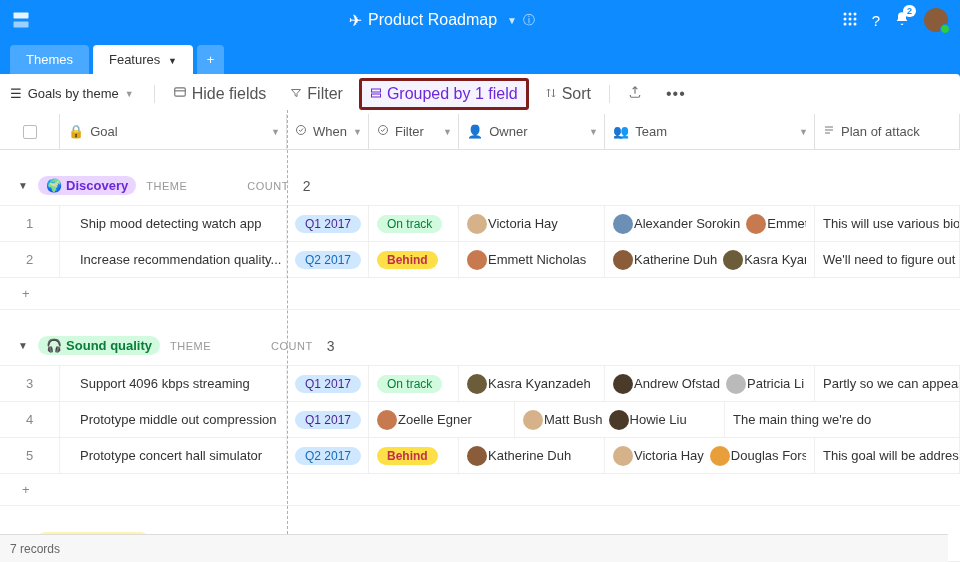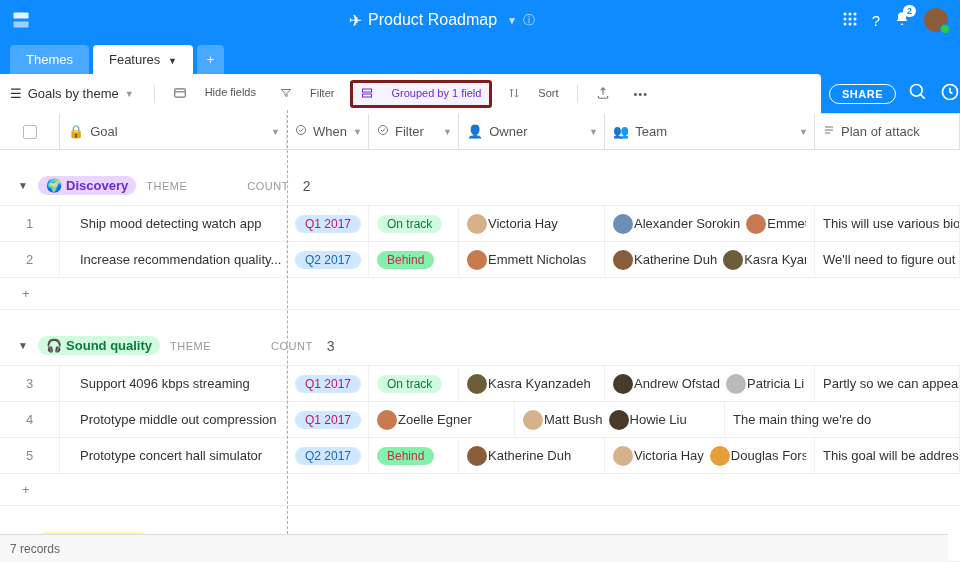--- a/index.html
+++ b/index.html
@@ -16,21 +16,21 @@
 .avatar-top::after { content:''; position: absolute; right:-2px; bottom:-2px; width:8px; height:8px; background:#2ecc40; border-radius:50%; border:1px solid #0d8bff; }
 
 .tabbar { background: #0d8bff; height: 34px; display: flex; align-items: flex-end; padding: 0 10px; gap: 4px; }
 .tab { padding: 7px 16px; border-radius: 4px 4px 0 0; font-size: 13px; cursor: pointer; }
 .tab.active { background: #fff; color: #333; }
 .tab.inactive { background: rgba(255,255,255,.25); color: #fff; }
 .tab.add { background: rgba(255,255,255,.25); color: #fff; padding: 7px 10px; }
 
 .toolbar { height: 40px; border-bottom: 1px solid #e0e0e0; display: flex; align-items: center; padding: 0 10px; gap: 8px; }
 .view-name { display: flex; align-items: center; gap: 6px; margin-right: 10px; }
-.tool-btn { display: flex; gap: 18px; padding: 4px 8px; border-radius: 3px; cursor: pointer; color: #555; font-size: 11px; }
+.tool-btn { display: flex; gap: 5px; padding: 4px 8px; border-radius: 3px; cursor: pointer; color: #555; font-size: 16px; }
 .tool-btn.grouped { border: 3px solid #7f1d1d; color: #6d28d9; background: #f5f3ff; }
 .tool-divider { width: 1px; height: 18px; background: #e0e0e0; margin: 0 2px; }
 .toolbar .spacer { flex: 1; }
 .share-btn { border: 1.5px solid #fff; border-radius: 12px; padding: 3px 12px; font-size: 11px; font-weight: 600; letter-spacing: .5px; color: #fff; }
 .toolbar-right { display: flex; align-items: center; gap: 12px; color: #fff; }
 .toolbar2 { background: #0d8bff; padding-right: 10px; }
 .toolbar2 .inner { background: #fff; flex: 1; display: flex; align-items: center; height: 40px; padding: 0 10px; gap: 8px; border-top-right-radius: 4px; }
 
 .colhdr { display: flex; height: 36px; border-bottom: 1px solid #e0e0e0; }
 .colhdr > div { border-right: 1px solid #e0e0e0; display: flex; align-items: center; padding: 0 8px; color: #555; font-size: 13px; gap: 6px; position: relative; }
@@ -47,24 +47,24 @@
 .group-hdr .tri { color: #555; font-size: 10px; cursor: pointer; }
 .group-pill { border-radius: 10px; padding: 2px 8px; font-size: 13px; font-weight: 600; display: flex; align-items: center; gap: 4px; }
 .group-meta { color: #999; font-size: 11px; letter-spacing: .5px; }
 .group-count { color: #555; margin-left: 4px; font-size: 14px; }
 
 .row { display: flex; height: 36px; border-bottom: 1px solid #eee; align-items: center; }
 .row > div { padding: 0 8px; height: 100%; display: flex; align-items: center; border-right: 1px solid #f0f0f0; overflow: hidden; white-space: nowrap; }
 .row .col-num { justify-content: center; color: #888; }
 .row .col-goal { padding-left: 20px; }
 .pill { border-radius: 10px; padding: 2px 10px; font-size: 12px; }
-.pill.q1 { background: #cfe8ff; color: #be185d; }
+.pill.q1 { background: #cfe8ff; color: #4c1d95; }
 .pill.q2 { background: #cfe8ff; color: #1169c0; }
 .pill.ontrack { background: #d1fadf; color: #0a7d3a; }
-.pill.behind { background: #86efac; color: #c0304a; }
+.pill.behind { background: #fde047; color: #c0304a; font-weight: bold; }
 .pill.atrisk { background: #fff3b0; color: #8a6d00; }
 .person { display: flex; align-items: center; gap: 1px; font-size: 13px; }
 .person .av { width: 20px; height: 20px; border-radius: 50%; flex-shrink: 0; }
 .team-wrap { display: flex; gap: 6px; overflow: hidden; }
 .addrow { display: flex; align-items: center; height: 32px; padding-left: 22px; color: #888; border-bottom: 1px solid #eee; }
 
 .footer { position: absolute; bottom: 0; left: 0; right: 12px; height: 28px; border-top: 1px solid #ddd; background: #f7f7f7; display: flex; align-items: center; padding: 0 10px; color: #666; font-size: 12px; }
 .checkbox { width: 14px; height: 14px; border: 1.5px solid #bbb; border-radius: 2px; }
 
 .vline { position: absolute; left: 287px; top: 110px; bottom: 28px; width: 1px; border-left: 1px dashed #7db7ff; pointer-events:none; }
@@ -155,31 +155,20 @@
     <div class="tool-btn">
       <span><svg width="14" height="14" viewBox="0 0 24 24" fill="none" stroke="#777" stroke-width="2">
             <path d="M12 3v12M8 7l4-4 4 4M4 17v2a2 2 0 002 2h12a2 2 0 002-2v-2"></path>
           </svg></span>
     </div>
     <div class="tool-btn">
       <span style="letter-spacing:1px;">•••</span>
     </div>
     <div class="spacer"></div>
   </div>
-  <div class="toolbar-right">
-    <div class="share-btn">SHARE</div>
-    <span><svg width="20" height="20" viewBox="0 0 24 24" fill="none" stroke="#fff" stroke-width="2">
-          <circle cx="10" cy="10" r="7"></circle>
-          <line x1="20" y1="20" x2="15" y2="15"></line>
-        </svg></span>
-    <span><svg width="20" height="20" viewBox="0 0 24 24" fill="none" stroke="#fff" stroke-width="2">
-          <circle cx="12" cy="12" r="9"></circle>
-          <path d="M12 7v5l3 2"></path>
-        </svg></span>
-  </div>
 </div>
 
 <div class="colhdr">
   <div class="col-num">
       <div class="checkbox"></div>
     </div>
   <div class="col-goal">
     <span>🔒</span>
     <span>Goal</span>
     <span class="dd">▼</span>

